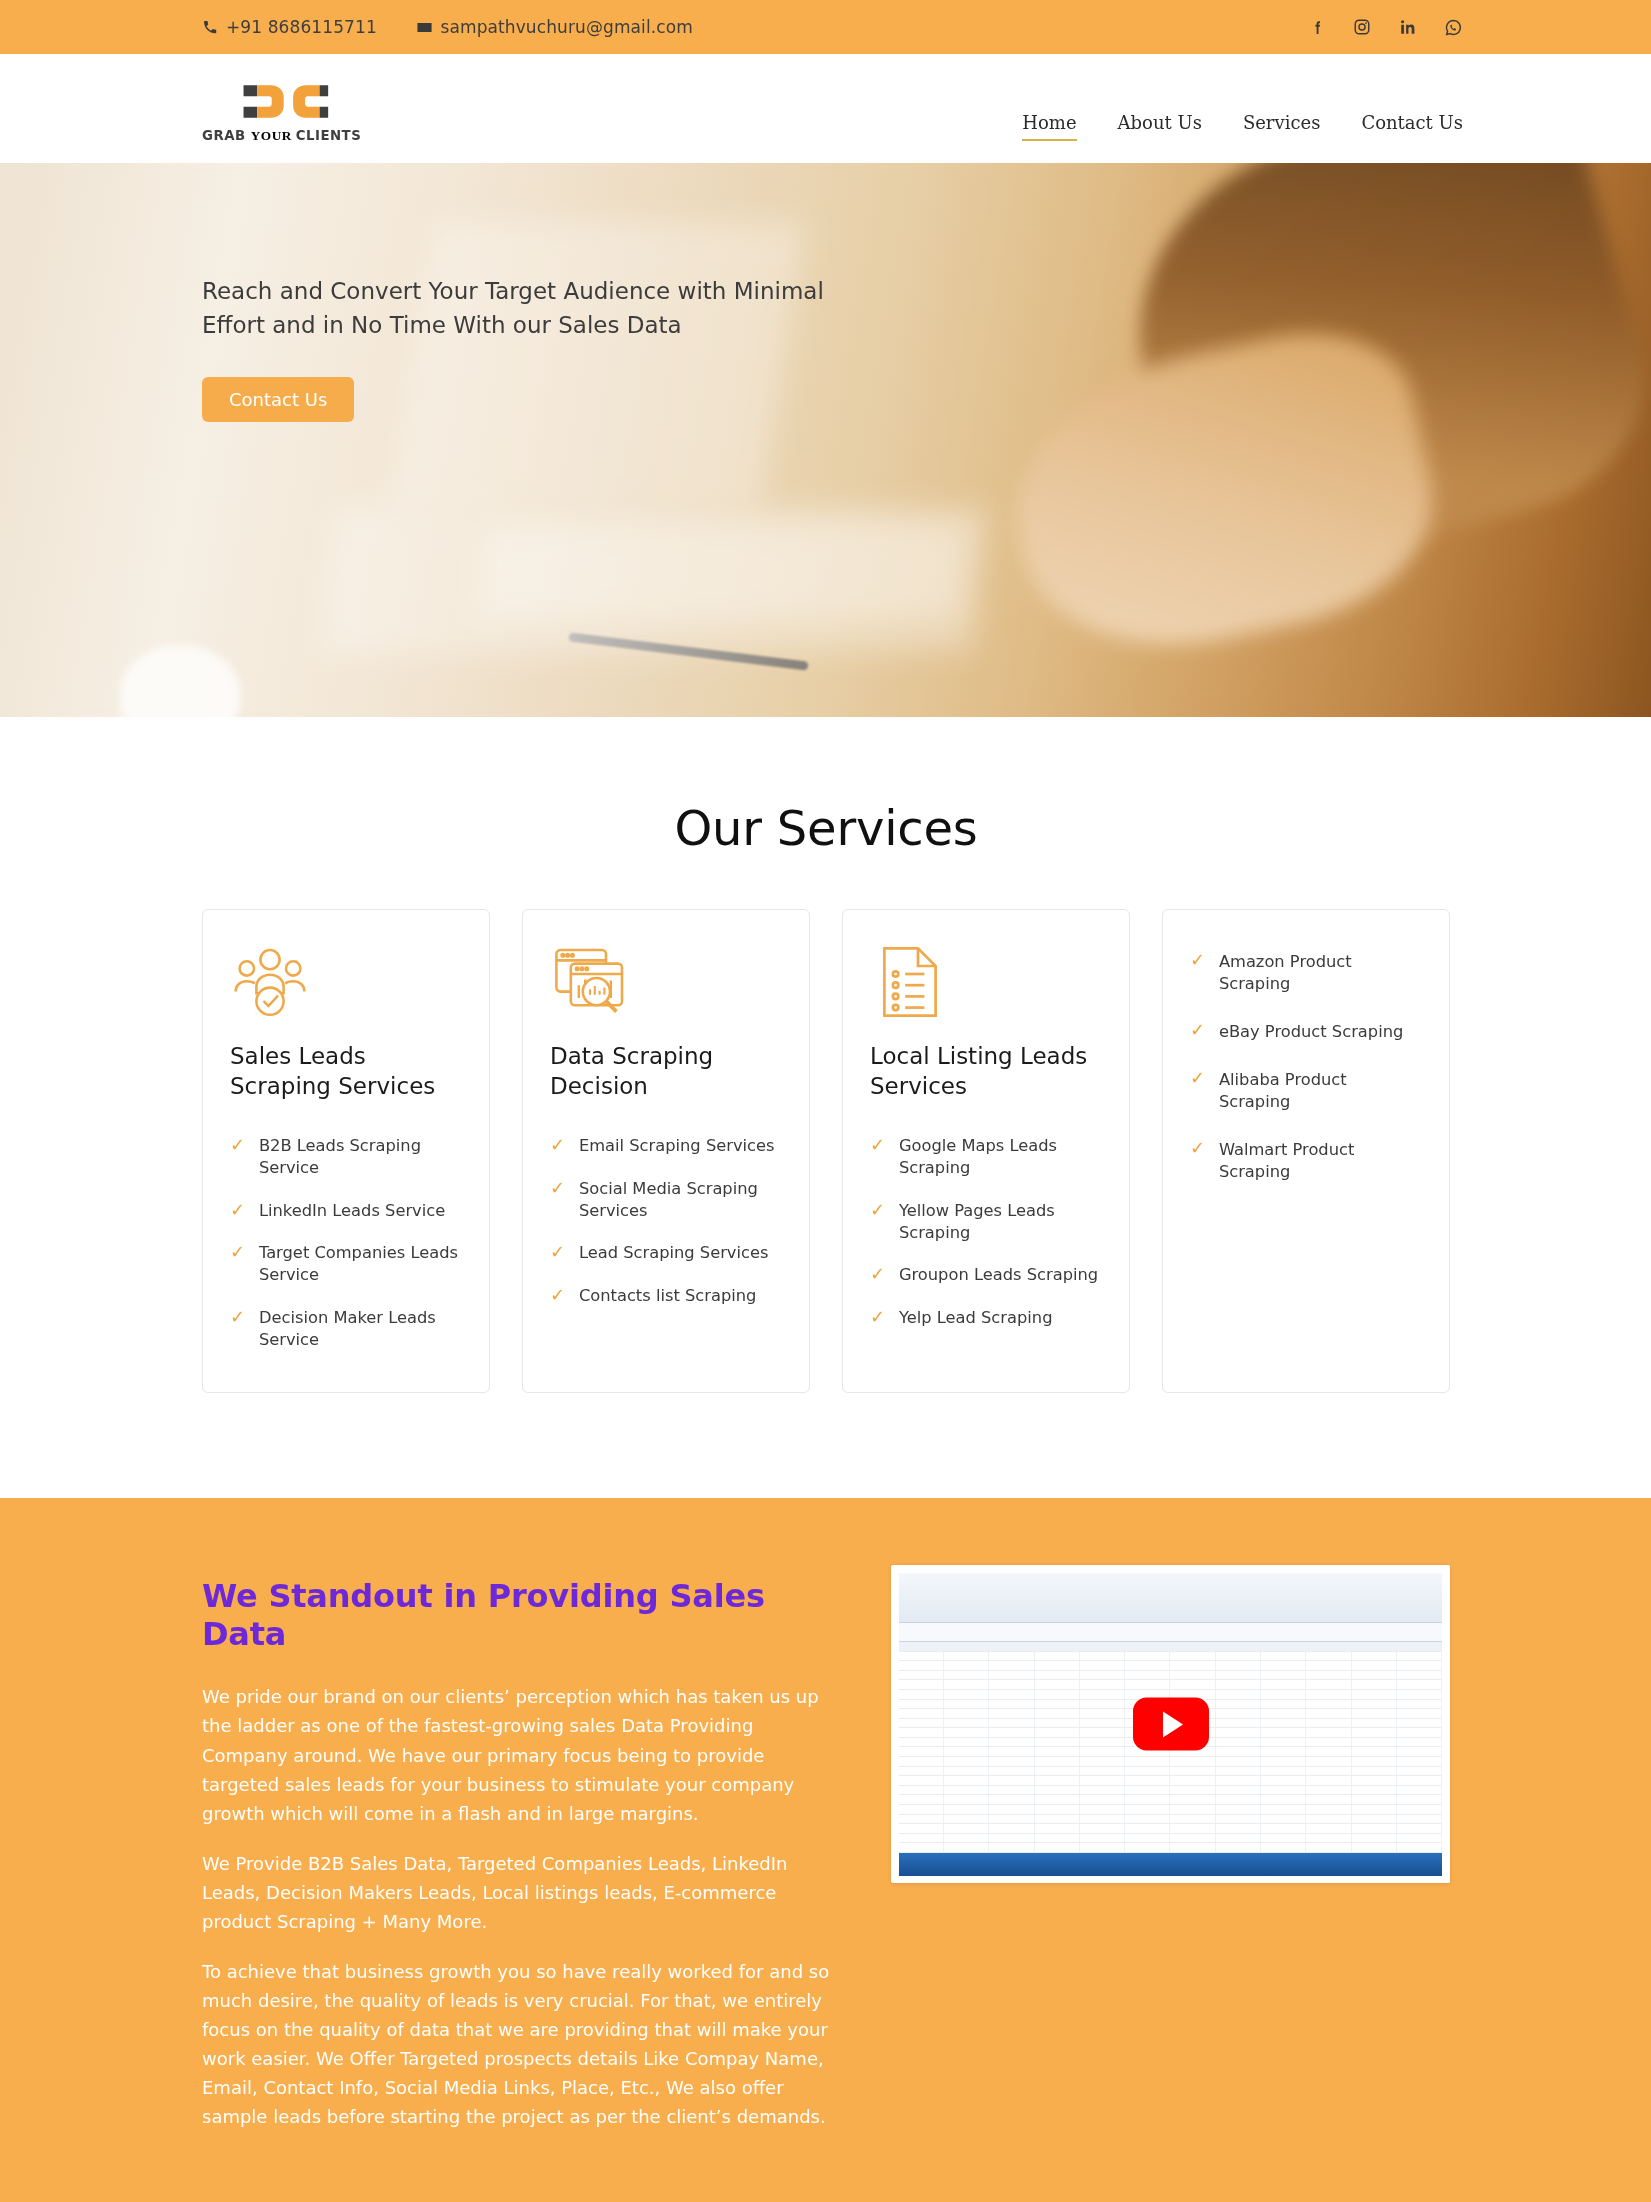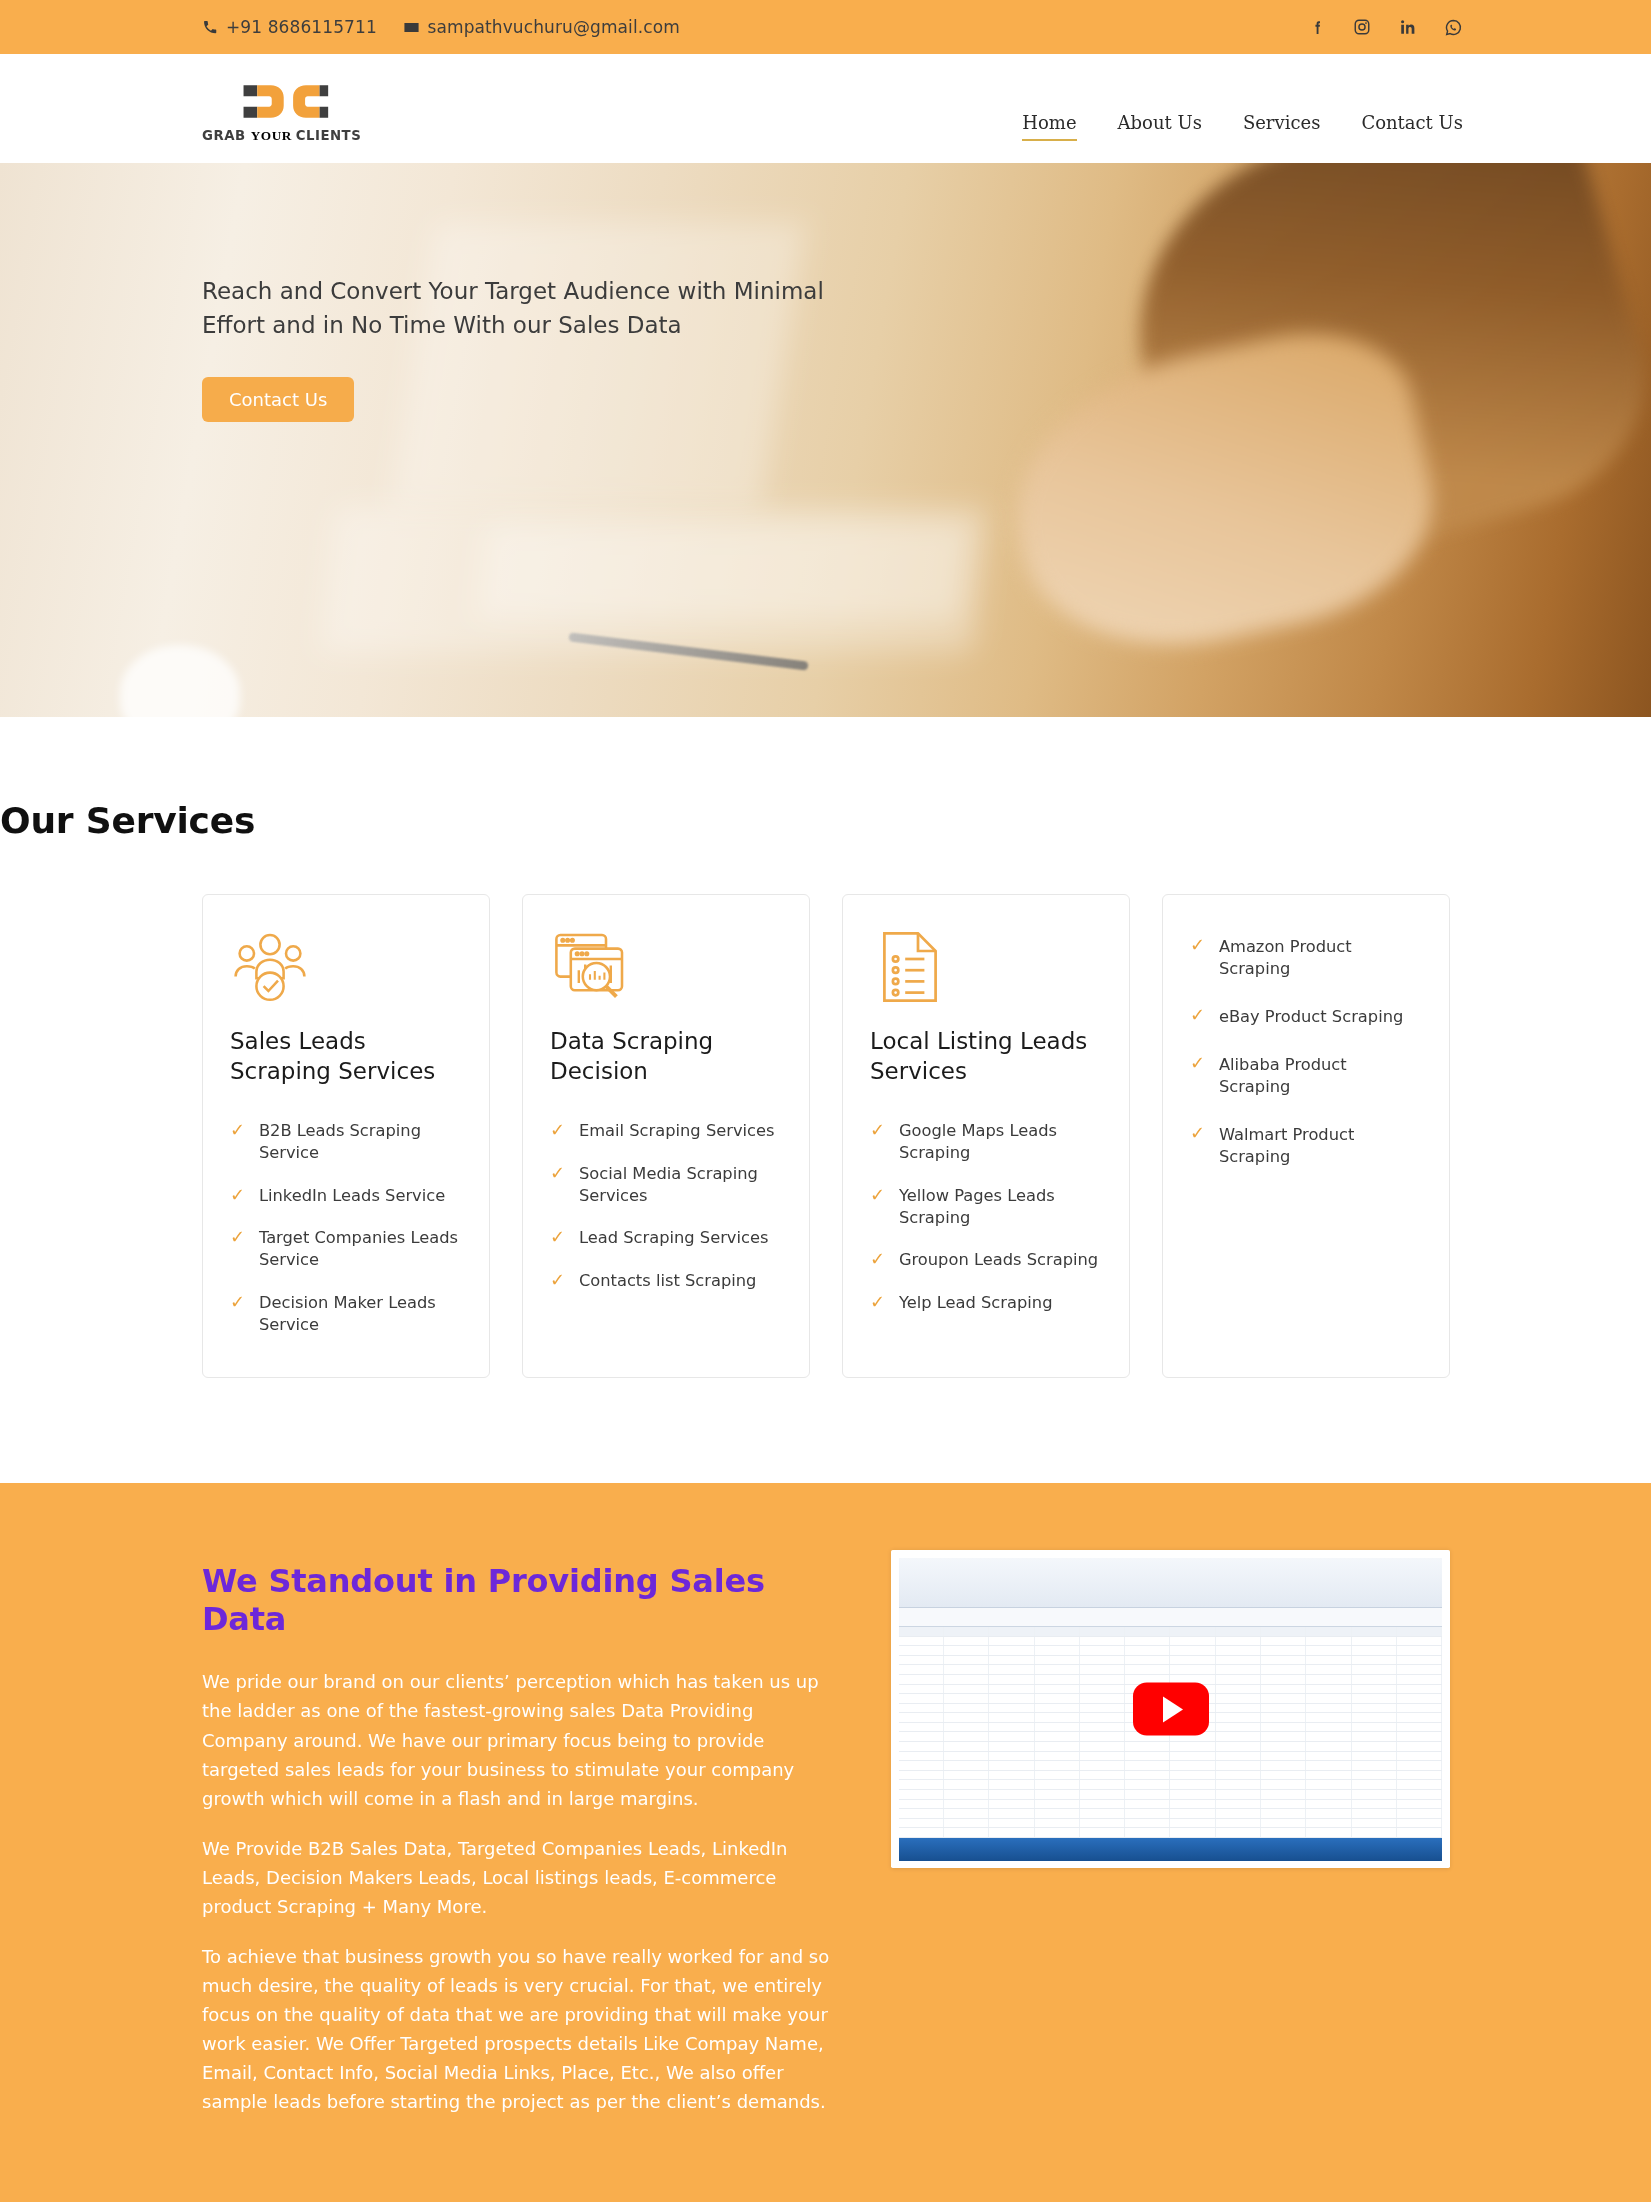--- a/index.html
+++ b/index.html
@@ -13,21 +13,21 @@
   }
 
   
   .topbar {
     height: 54px;
     background: #F9AE4D;
     display: flex;
     align-items: center;
     padding: 0 189px 0 202px;
   }
-  .topbar-left { display: flex; align-items: center; gap: 26px; }
+  .topbar-left { display: flex; align-items: center; gap: 39px; }
   .contact-chip {
     display: flex; align-items: center; gap: 7.7px;
     color: #3d3d3d; font-size: 17px; letter-spacing: 0.1px;
   }
   .contact-chip .ic { display: inline-flex; align-items: center; color: #3a3a3a; }
   .topbar-spacer { flex: 1; }
   .socials { display: flex; align-items: center; gap: 27.5px; }
   .socials .sic { display: inline-flex; align-items: center; justify-content: center; color: #3a3a3a; cursor: pointer; }
 
   
@@ -86,21 +86,21 @@
   .btn-contact {
     display: inline-block; margin-top: 34px;
     background: #F6AC4B; color: #ffffff;
     font-size: 18px; padding: 12px 27px; border: none; border-radius: 6px;
     cursor: pointer; font-family: inherit;
   }
 
   
   .services { background: #fff; padding: 83px 0 105px; }
   .section-title {
-    font-size: 36px; font-weight: 700;
+    text-align: center; font-size: 48px; font-weight: 400;
     color: #101010; letter-spacing: -0.2px;
   }
   .cards {
     display: flex; gap: 32px; justify-content: center;
     margin-top: 53px; padding: 0 202px;
   }
   .card {
     flex: 1 1 0; min-width: 0;
     border: 0.9px solid #e7e7e7; border-radius: 6px;
     background: #fff; padding: 32px 27px 31px;

